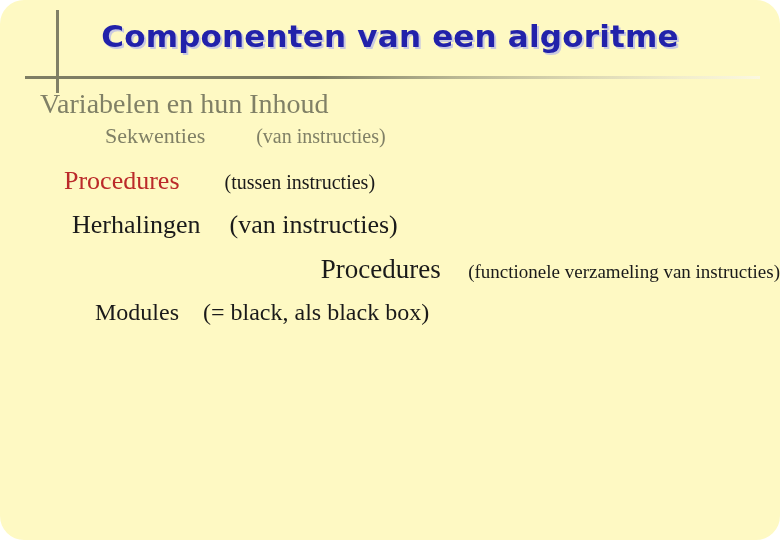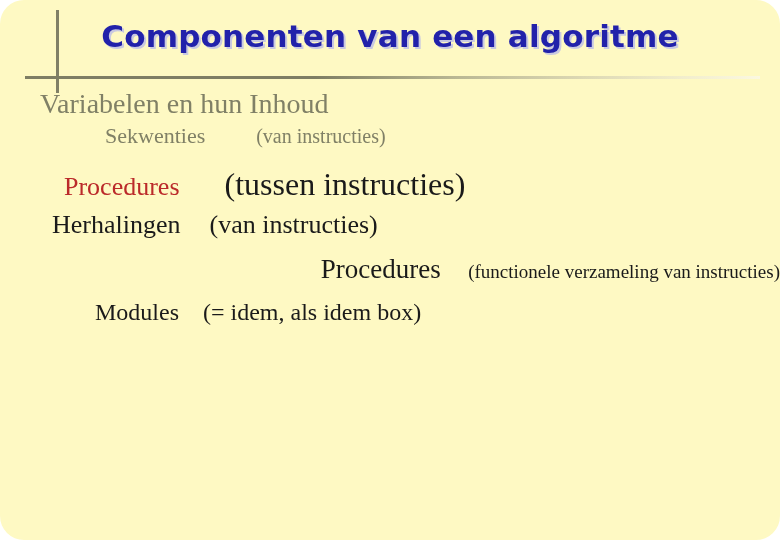--- a/index.html
+++ b/index.html
@@ -96,24 +96,24 @@
   .l-sekwenties .spacer { display: inline-block; width: 40px; }
   .l-sekwenties .paren { font-size: 20px; }
 
   .l-selecties {
     padding-left: 64px;
     font-size: 26px;
     height: 44px;
   }
   .l-selecties .kw { color: #BB2A2A; }
   .l-selecties .spacer { display: inline-block; width: 32px; }
-  .l-selecties .paren { color: #1a1a1a; font-size: 32px; margin-top: 44px; }
+  .l-selecties .paren { color: #1a1a1a; font-size: 20px; margin-top: 44px; }
 
   .l-herhalingen {
-    padding-left: 52px;
+    padding-left: 72px;
     font-size: 26px;
     color: #1a1a1a;
     height: 44px;
   }
   .l-herhalingen .spacer { display: inline-block; width: 16px; }
 
   .l-procedures {
     padding-left: 64px;
     font-size: 27px;
     color: #1a1a1a;
@@ -176,18 +176,18 @@
 
     <div class="line l-procedures">
       <span class="seg">Procedures</span>
       <span class="spacer"></span>
       <span class="seg paren">(functionele verzameling van instructies)</span>
     </div>
 
     <div class="line l-modules">
       <span class="seg">Modules</span>
       <span class="spacer"></span>
-      <span class="seg paren">(= idem, als idem box)</span>
+      <span class="seg paren">(= black, als black box)</span>
     </div>
 
 
   </div>
 </div>
 
 </body></html>

